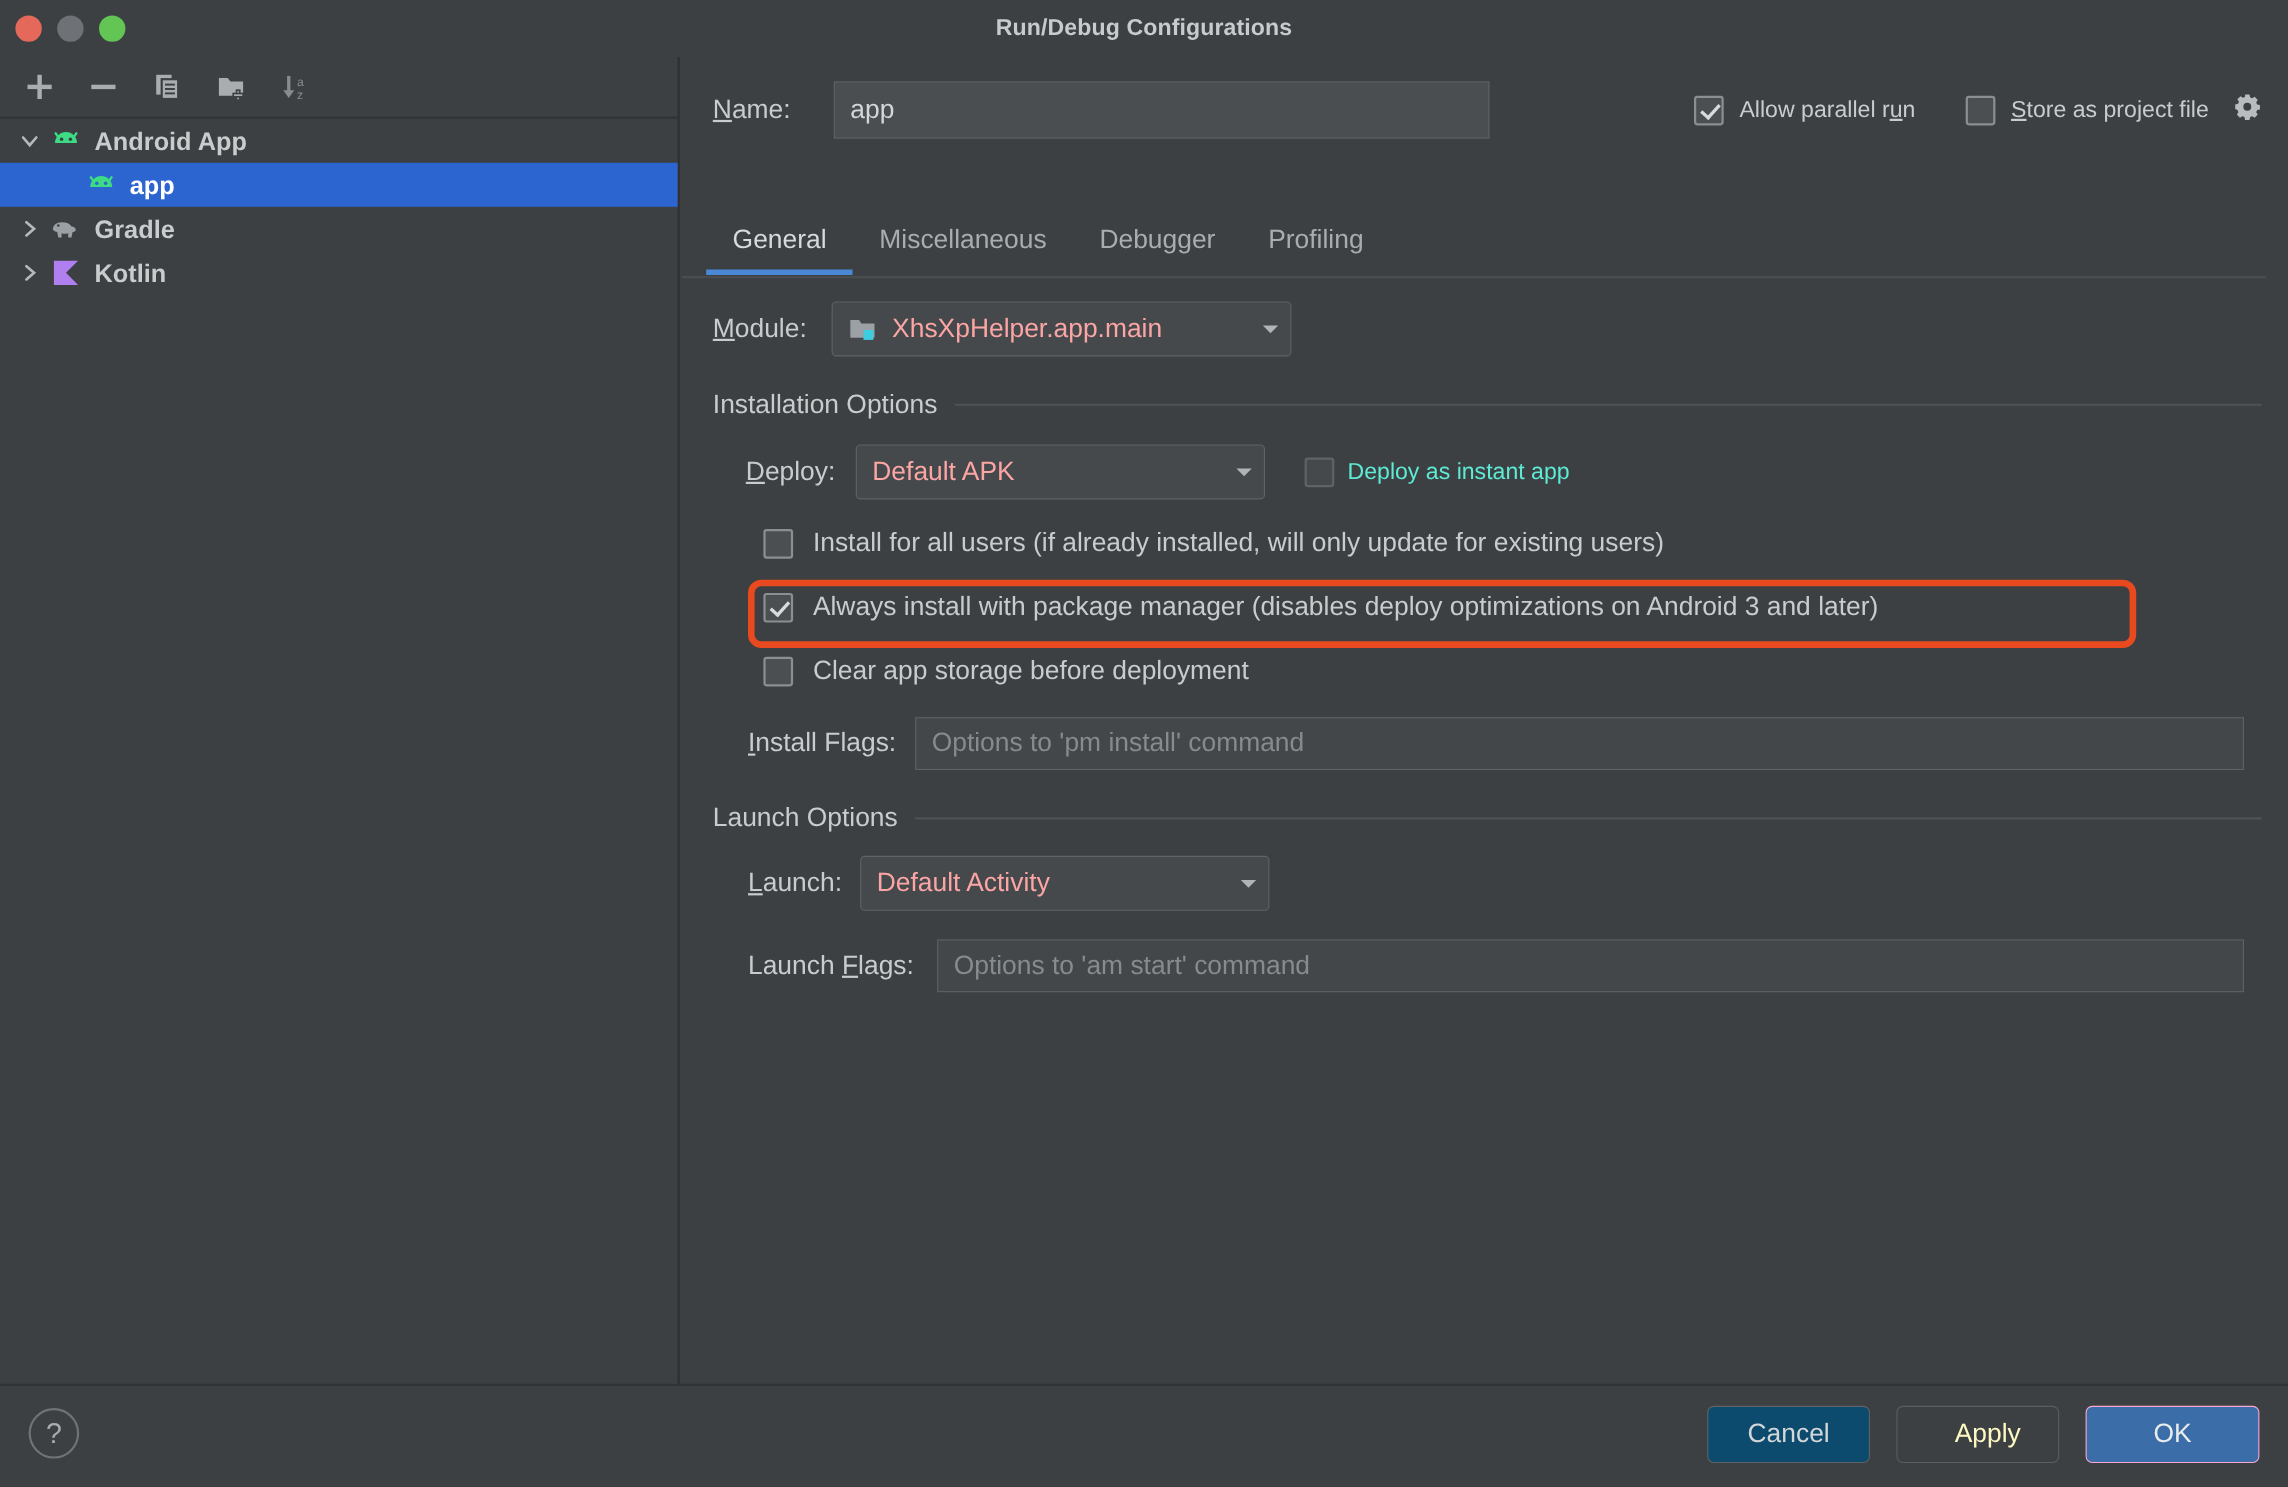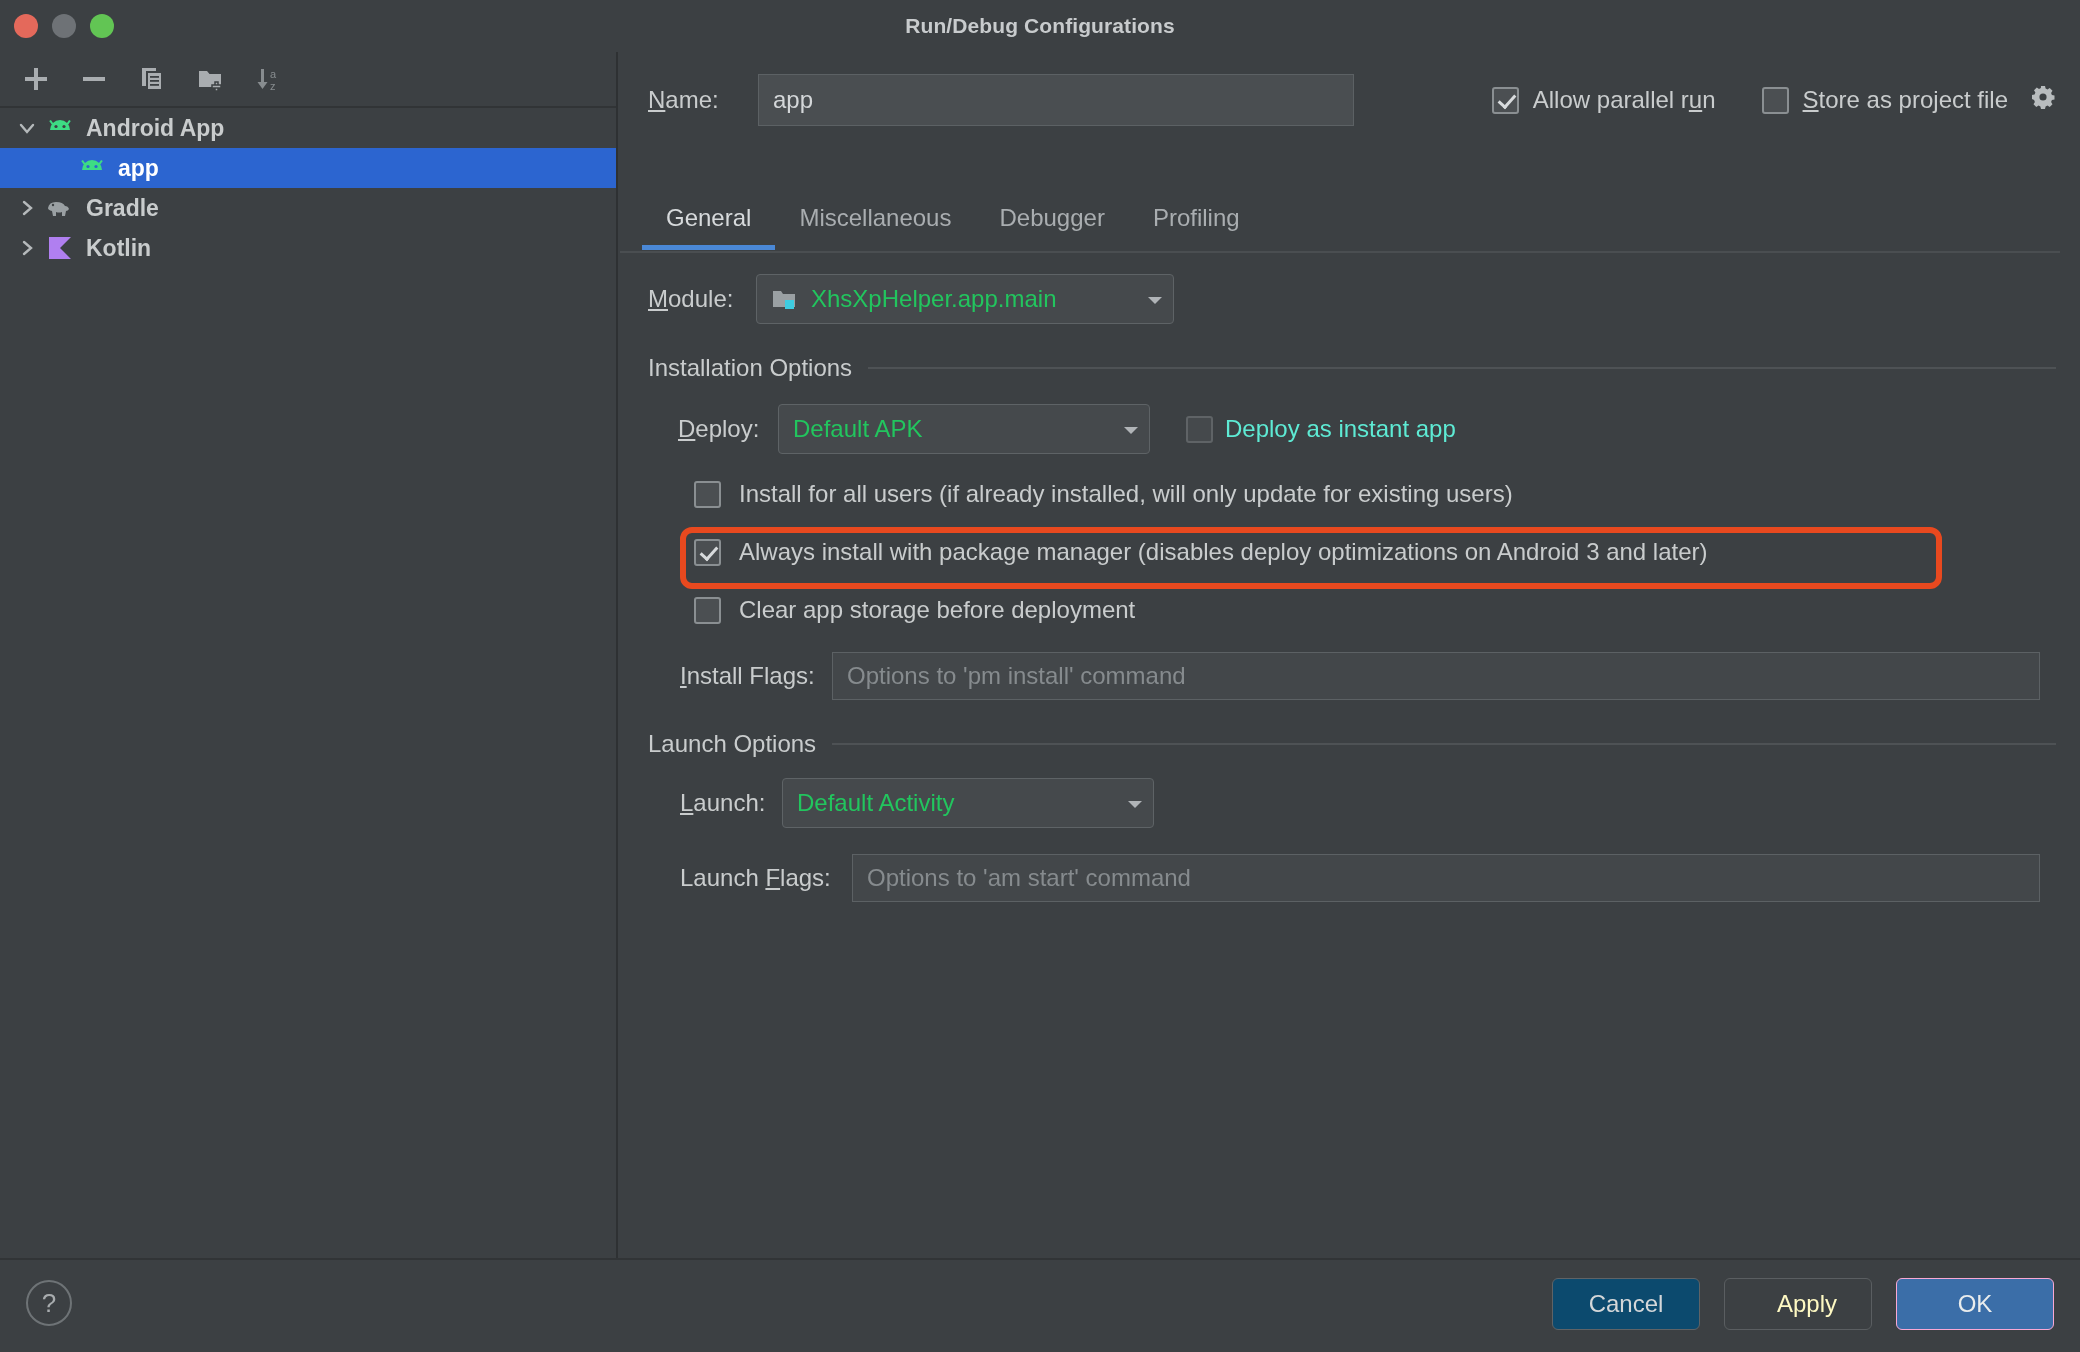--- a/index.html
+++ b/index.html
@@ -155,21 +155,21 @@
     display: flex;
     align-items: center;
     gap: 46px;
     padding-right: 24px;
   }
   .chk {
     display: flex;
     align-items: center;
     gap: 14px;
     color: #c9cccd;
-    font-size: 24px;
+    font-size: 21px;
     white-space: nowrap;
   }
   .chk.disabled { color: #5eead4; gap: 12px; }
   .box {
     width: 27px; height: 27px;
     border: 2px solid #8a8f92;
     border-radius: 3px;
     background: #4b4f52;
     position: relative;
     box-sizing: border-box;
@@ -225,21 +225,21 @@
   .module-row { margin-top: 14px; padding-left: 28px; }
   .module-label { width: 96px; }
 
   .combo {
     background: #45494c;
     border: 1px solid #5e6366;
     border-radius: 4px;
     height: 50px;
     display: flex;
     align-items: center;
-    color: #22c55e;
+    color: #fca5a5;
     font-size: 24px;
     padding: 0 8px 0 14px;
     box-sizing: border-box;
     position: relative;
   }
   .combo .arrow {
     margin-left: auto;
     padding-left: 20px;
   }
   .combo-module { width: 418px; margin-left: 12px; }

